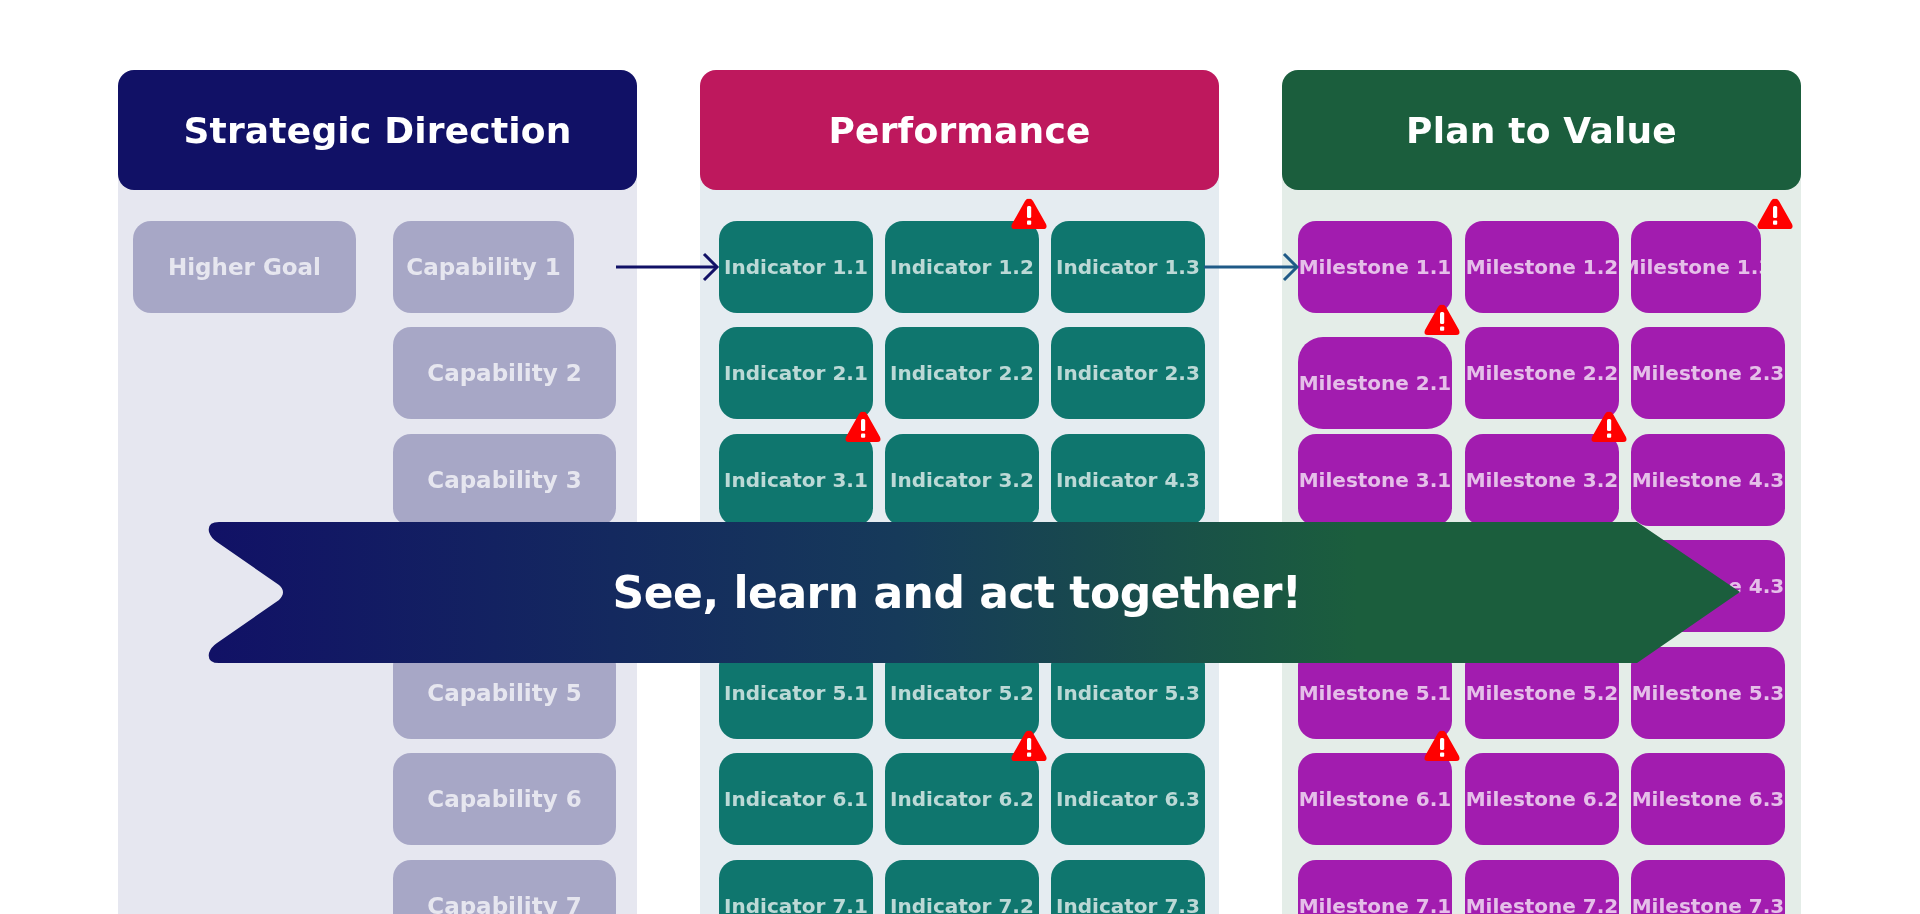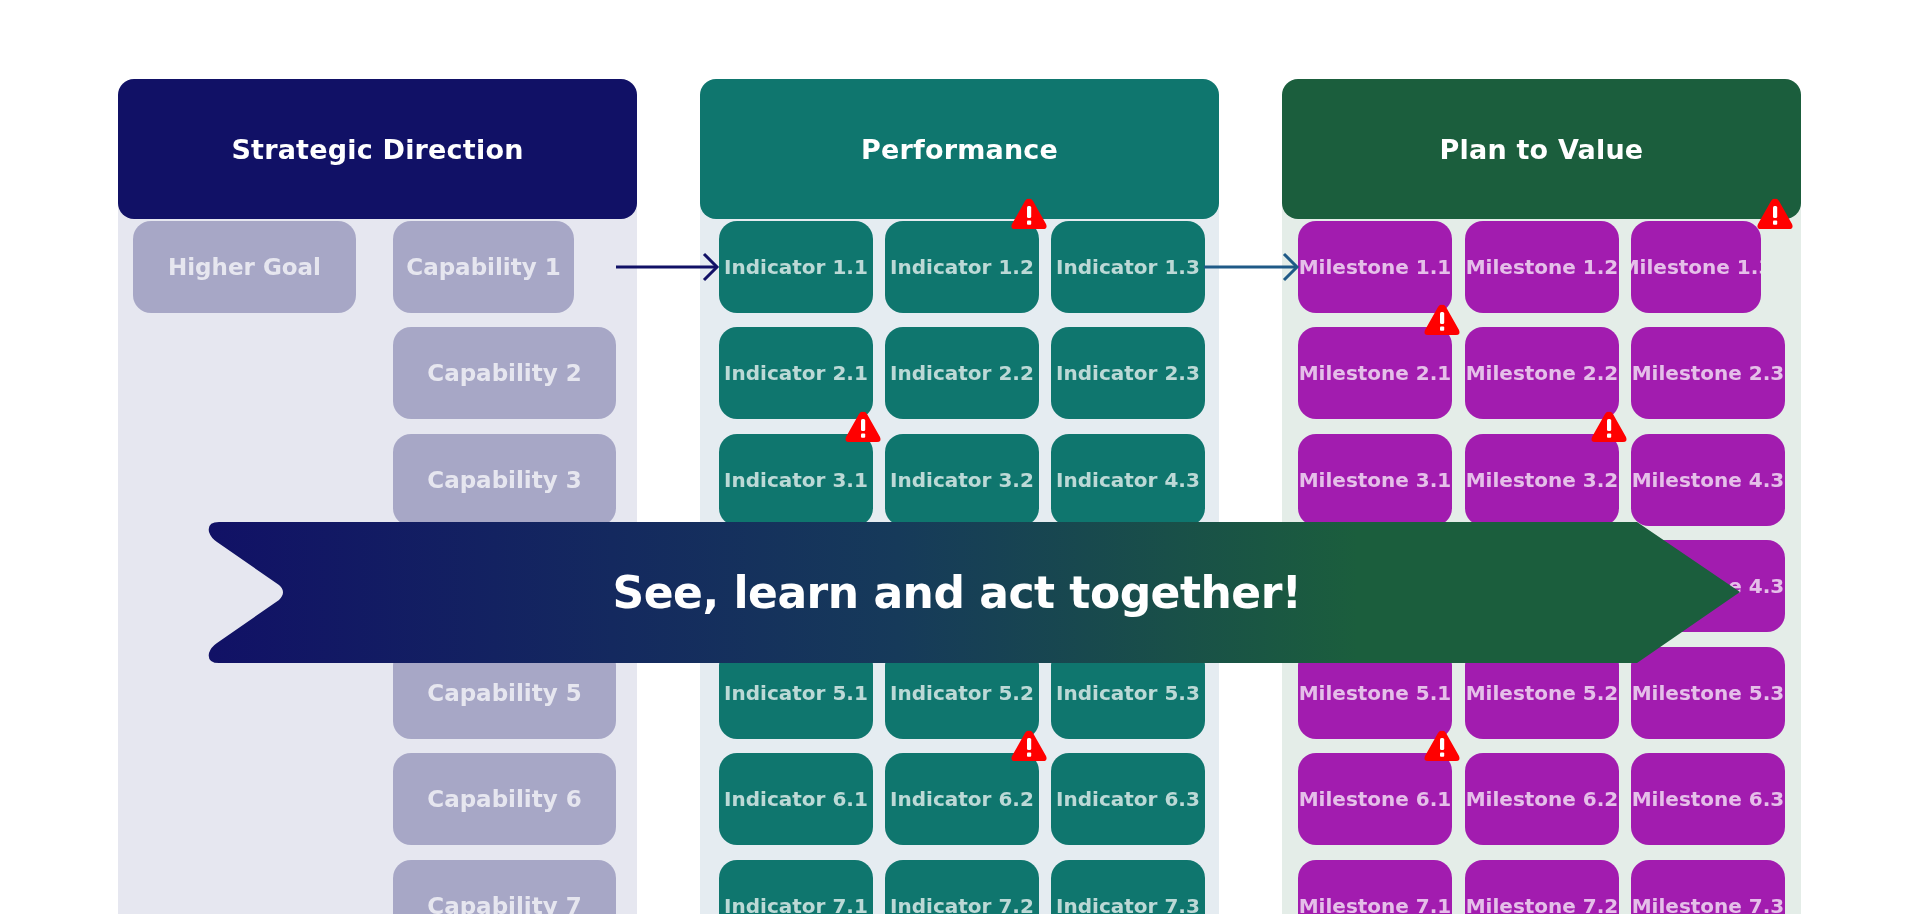--- a/index.html
+++ b/index.html
@@ -3,25 +3,24 @@
 <meta charset="utf-8">
 <style>
   html, body { margin:0; padding:0; }
   body {
     width:1920px; height:914px; overflow:hidden; position:relative;
     background:#ffffff;
     font-family:"DejaVu Sans", "Liberation Sans", sans-serif;
   }
   .col-body { position:absolute; top:150px; height:800px; }
   .col-header {
-    position:absolute; top:70px; height:140px; border-radius:16px;
-    color:#ffffff; font-weight:bold; font-size:27px;
+    position:absolute; top:70px; height:120px; border-radius:16px;
+    color:#ffffff; font-weight:bold; font-size:36px;
     display:flex; align-items:center; justify-content:center;
     letter-spacing:0.2px;
-    margin-top:9px;
   }
   .tile {
     position:absolute; height:92px; border-radius:18px;
     display:flex; align-items:center; justify-content:center;
     color:rgba(255,255,255,0.72); font-weight:bold; font-size:20px;
     white-space:nowrap; overflow:hidden;
   }
   .tile.sd { background:#a7a7c6; font-size:23px; }
   .tile.pf { background:#0f766e; }
   .tile.pv { background:#a21caf; }
@@ -35,21 +34,21 @@
   }
 </style>
 </head>
 <body>
 
 <div class="col-body" id="sd-body" style="left: 118px; width: 519px; background: rgb(230, 231, 240);"></div>
 <div class="col-body" id="pf-body" style="left: 700px; width: 519px; background: rgb(229, 236, 241);"></div>
 <div class="col-body" id="pv-body" style="left: 1282px; width: 519px; background: rgb(228, 237, 232);"></div>
 
 <div class="col-header" id="sd-head" style="left: 118px; width: 519px; background: rgb(17, 17, 102);">Strategic Direction</div>
-<div class="col-header" id="pf-head" style="left: 700px; width: 519px; background: #0f766e;">Performance</div>
+<div class="col-header" id="pf-head" style="left: 700px; width: 519px; background: #be185d;">Performance</div>
 <div class="col-header" id="pv-head" style="left: 1282px; width: 519px; background: rgb(27, 94, 61);">Plan to Value</div>
 
 <div id="tiles">
     <div class="tile sd" style="left: 133px; top: 221px; width: 223px;">Higher Goal</div>
     <div class="tile sd" style="left: 393px; top: 221px; width: 181px;">Capability 1</div>
     <div class="tile sd" style="left: 393px; top: 327px; width: 223px;">Capability 2</div>
     <div class="tile sd" style="left: 393px; top: 434px; width: 223px;">Capability 3</div>
     <div class="tile sd" style="left: 393px; top: 540px; width: 223px;">Capability 4</div>
     <div class="tile sd" style="left: 393px; top: 647px; width: 223px;">Capability 5</div>
     <div class="tile sd" style="left: 393px; top: 753px; width: 223px;">Capability 6</div>
@@ -71,21 +70,21 @@
     <div class="tile pf" style="left: 1051px; top: 647px; width: 154px;">Indicator 5.3</div>
     <div class="tile pf" style="left: 719px; top: 753px; width: 154px;">Indicator 6.1</div>
     <div class="tile pf" style="left: 885px; top: 753px; width: 154px;">Indicator 6.2</div>
     <div class="tile pf" style="left: 1051px; top: 753px; width: 154px;">Indicator 6.3</div>
     <div class="tile pf" style="left: 719px; top: 860px; width: 154px;">Indicator 7.1</div>
     <div class="tile pf" style="left: 885px; top: 860px; width: 154px;">Indicator 7.2</div>
     <div class="tile pf" style="left: 1051px; top: 860px; width: 154px;">Indicator 7.3</div>
     <div class="tile pv" style="left: 1298px; top: 221px; width: 154px;">Milestone 1.1</div>
     <div class="tile pv" style="left: 1465px; top: 221px; width: 154px;">Milestone 1.2</div>
     <div class="tile pv" style="left: 1631px; top: 221px; width: 130px;">Milestone 1.3</div>
-    <div class="tile pv" style="left: 1298px; top: 327px; width: 154px;">Milestone 2.1</div>
+    <div class="tile pv" style="left: 1298px; top: 337px; width: 154px; border-radius: 25px;">Milestone 2.1</div>
     <div class="tile pv" style="left: 1465px; top: 327px; width: 154px;">Milestone 2.2</div>
     <div class="tile pv" style="left: 1631px; top: 327px; width: 154px;">Milestone 2.3</div>
     <div class="tile pv" style="left: 1298px; top: 434px; width: 154px;">Milestone 3.1</div>
     <div class="tile pv" style="left: 1465px; top: 434px; width: 154px;">Milestone 3.2</div>
     <div class="tile pv" style="left: 1631px; top: 434px; width: 154px;">Milestone 4.3</div>
     <div class="tile pv" style="left: 1298px; top: 540px; width: 154px;">Milestone 4.1</div>
     <div class="tile pv" style="left: 1465px; top: 540px; width: 154px;">Milestone 4.2</div>
     <div class="tile pv" style="left: 1631px; top: 540px; width: 154px;">Milestone 4.3</div>
     <div class="tile pv" style="left: 1298px; top: 647px; width: 154px;">Milestone 5.1</div>
     <div class="tile pv" style="left: 1465px; top: 647px; width: 154px;">Milestone 5.2</div>

